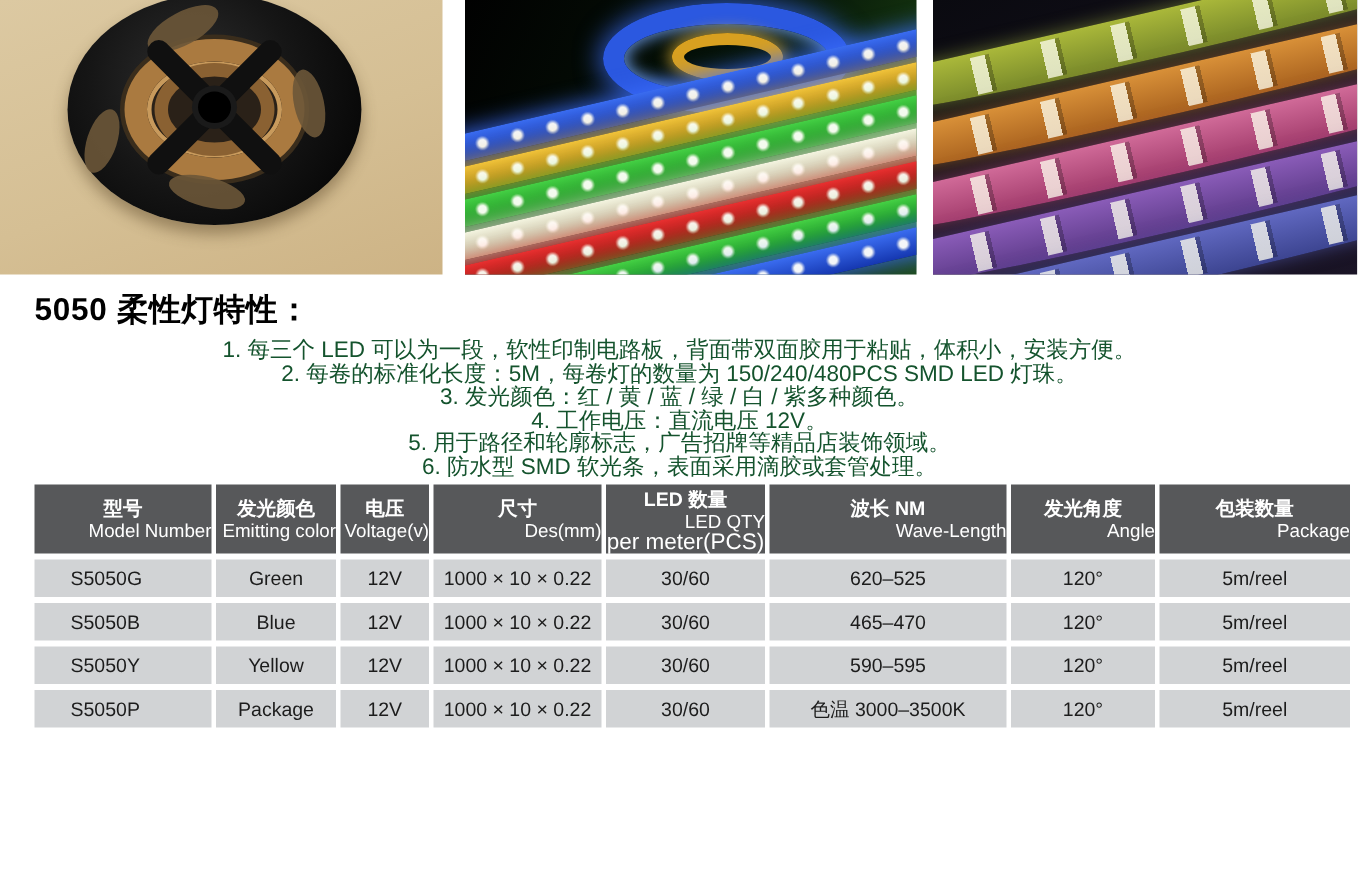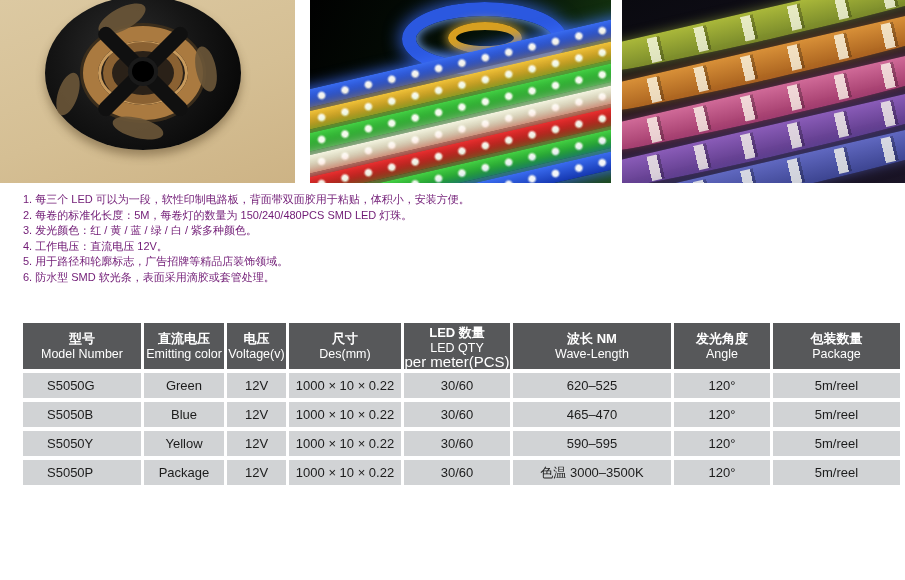--- a/index.html
+++ b/index.html
@@ -60,29 +60,29 @@
     background-image:repeating-linear-gradient(90deg, transparent 0 21px, rgba(255,255,240,.75) 21px 31px, rgba(0,0,0,.25) 31px 34px, transparent 34px 48px); }
   .b-green  { background:linear-gradient(#aab83a,#77882a); box-shadow:0 0 12px rgba(180,200,70,.5); }
   .b-orange { background:linear-gradient(#d89038,#a8611e); box-shadow:0 0 12px rgba(230,150,60,.5); }
   .b-pink   { background:linear-gradient(#d06a98,#a03a6a); box-shadow:0 0 12px rgba(230,110,160,.5); }
   .b-purple { background:linear-gradient(#8a5cb8,#5c3a88); box-shadow:0 0 12px rgba(150,100,200,.5); }
   .b-blue   { background:linear-gradient(#6068c0,#3c4490); box-shadow:0 0 12px rgba(100,110,210,.5); }
 
   
   .content { position:absolute; left:23px; top:192px; width:860px; color:#111; }
   .title { font-size:21px; font-weight:bold; color:#000; letter-spacing:.5px; margin-bottom:6px; }
-  .features div { font-size:11px; line-height:15.6px; color:#701a75; }
+  .features div { font-size:15px; line-height:15.6px; color:#14532d;text-align:center; }
 
   
   .spec-table { position:absolute; left:20px; top:319px; width:883px;
                 border-collapse:separate; border-spacing:3px 4px; table-layout:fixed; }
   .spec-table th { background:#57585a; color:#fff; font-weight:normal; height:46px;
                    text-align:center; vertical-align:middle; padding:2px 0;margin-left:18px; }
   .spec-table th .zh { display:block; font-size:13px; font-weight:bold; line-height:16px; }
-  .spec-table th .en { display:block; font-size:12.5px; line-height:15px; }
+  .spec-table th .en { display:block; font-size:12.5px; line-height:15px;text-align:right; }
   .spec-table th .sub { display:block; font-size:15px; line-height:11px; }
   .spec-table td { background:#d1d3d5; color:#1c1c1c; font-size:13px; height:25px;
                    text-align:center; vertical-align:middle; }
   .spec-table td.col-model { text-align:left; padding-left:24px; }
 </style>
 </head>
 <body>
 
 <div class="page">
 
@@ -118,20 +118,21 @@
     <div class="photo photo3">
       <div class="band b-green" style="top:6px;"></div>
       <div class="band b-orange" style="top:46px;"></div>
       <div class="band b-pink" style="top:86px;"></div>
       <div class="band b-purple" style="top:124px;"></div>
       <div class="band b-blue" style="top:160px;"></div>
     </div>
   </div>
 
   <div class="content">
+    <div class="title">5050 柔性灯特性：</div>
     <div class="features">
       <div>1. 每三个 LED 可以为一段，软性印制电路板，背面带双面胶用于粘贴，体积小，安装方便。</div>
       <div>2. 每卷的标准化长度：5M，每卷灯的数量为 150/240/480PCS SMD LED 灯珠。</div>
       <div>3. 发光颜色：红 / 黄 / 蓝 / 绿 / 白 / 紫多种颜色。</div>
       <div>4. 工作电压：直流电压 12V。</div>
       <div>5. 用于路径和轮廓标志，广告招牌等精品店装饰领域。</div>
       <div>6. 防水型 SMD 软光条，表面采用滴胶或套管处理。</div>
     </div>
   </div>
 
@@ -146,21 +147,21 @@
         <col style="width:96px">
         <col style="width:127px">
     </colgroup>
     <thead>
       <tr>
         <th>
             <span class="zh">型号</span>
             <span class="en">Model Number</span>
           </th>
         <th>
-            <span class="zh">直流电压</span>
+            <span class="zh">发光颜色</span>
             <span class="en">Emitting color</span>
           </th>
         <th>
             <span class="zh">电压</span>
             <span class="en">Voltage(v)</span>
           </th>
         <th>
             <span class="zh">尺寸</span>
             <span class="en">Des(mm)</span>
           </th>

